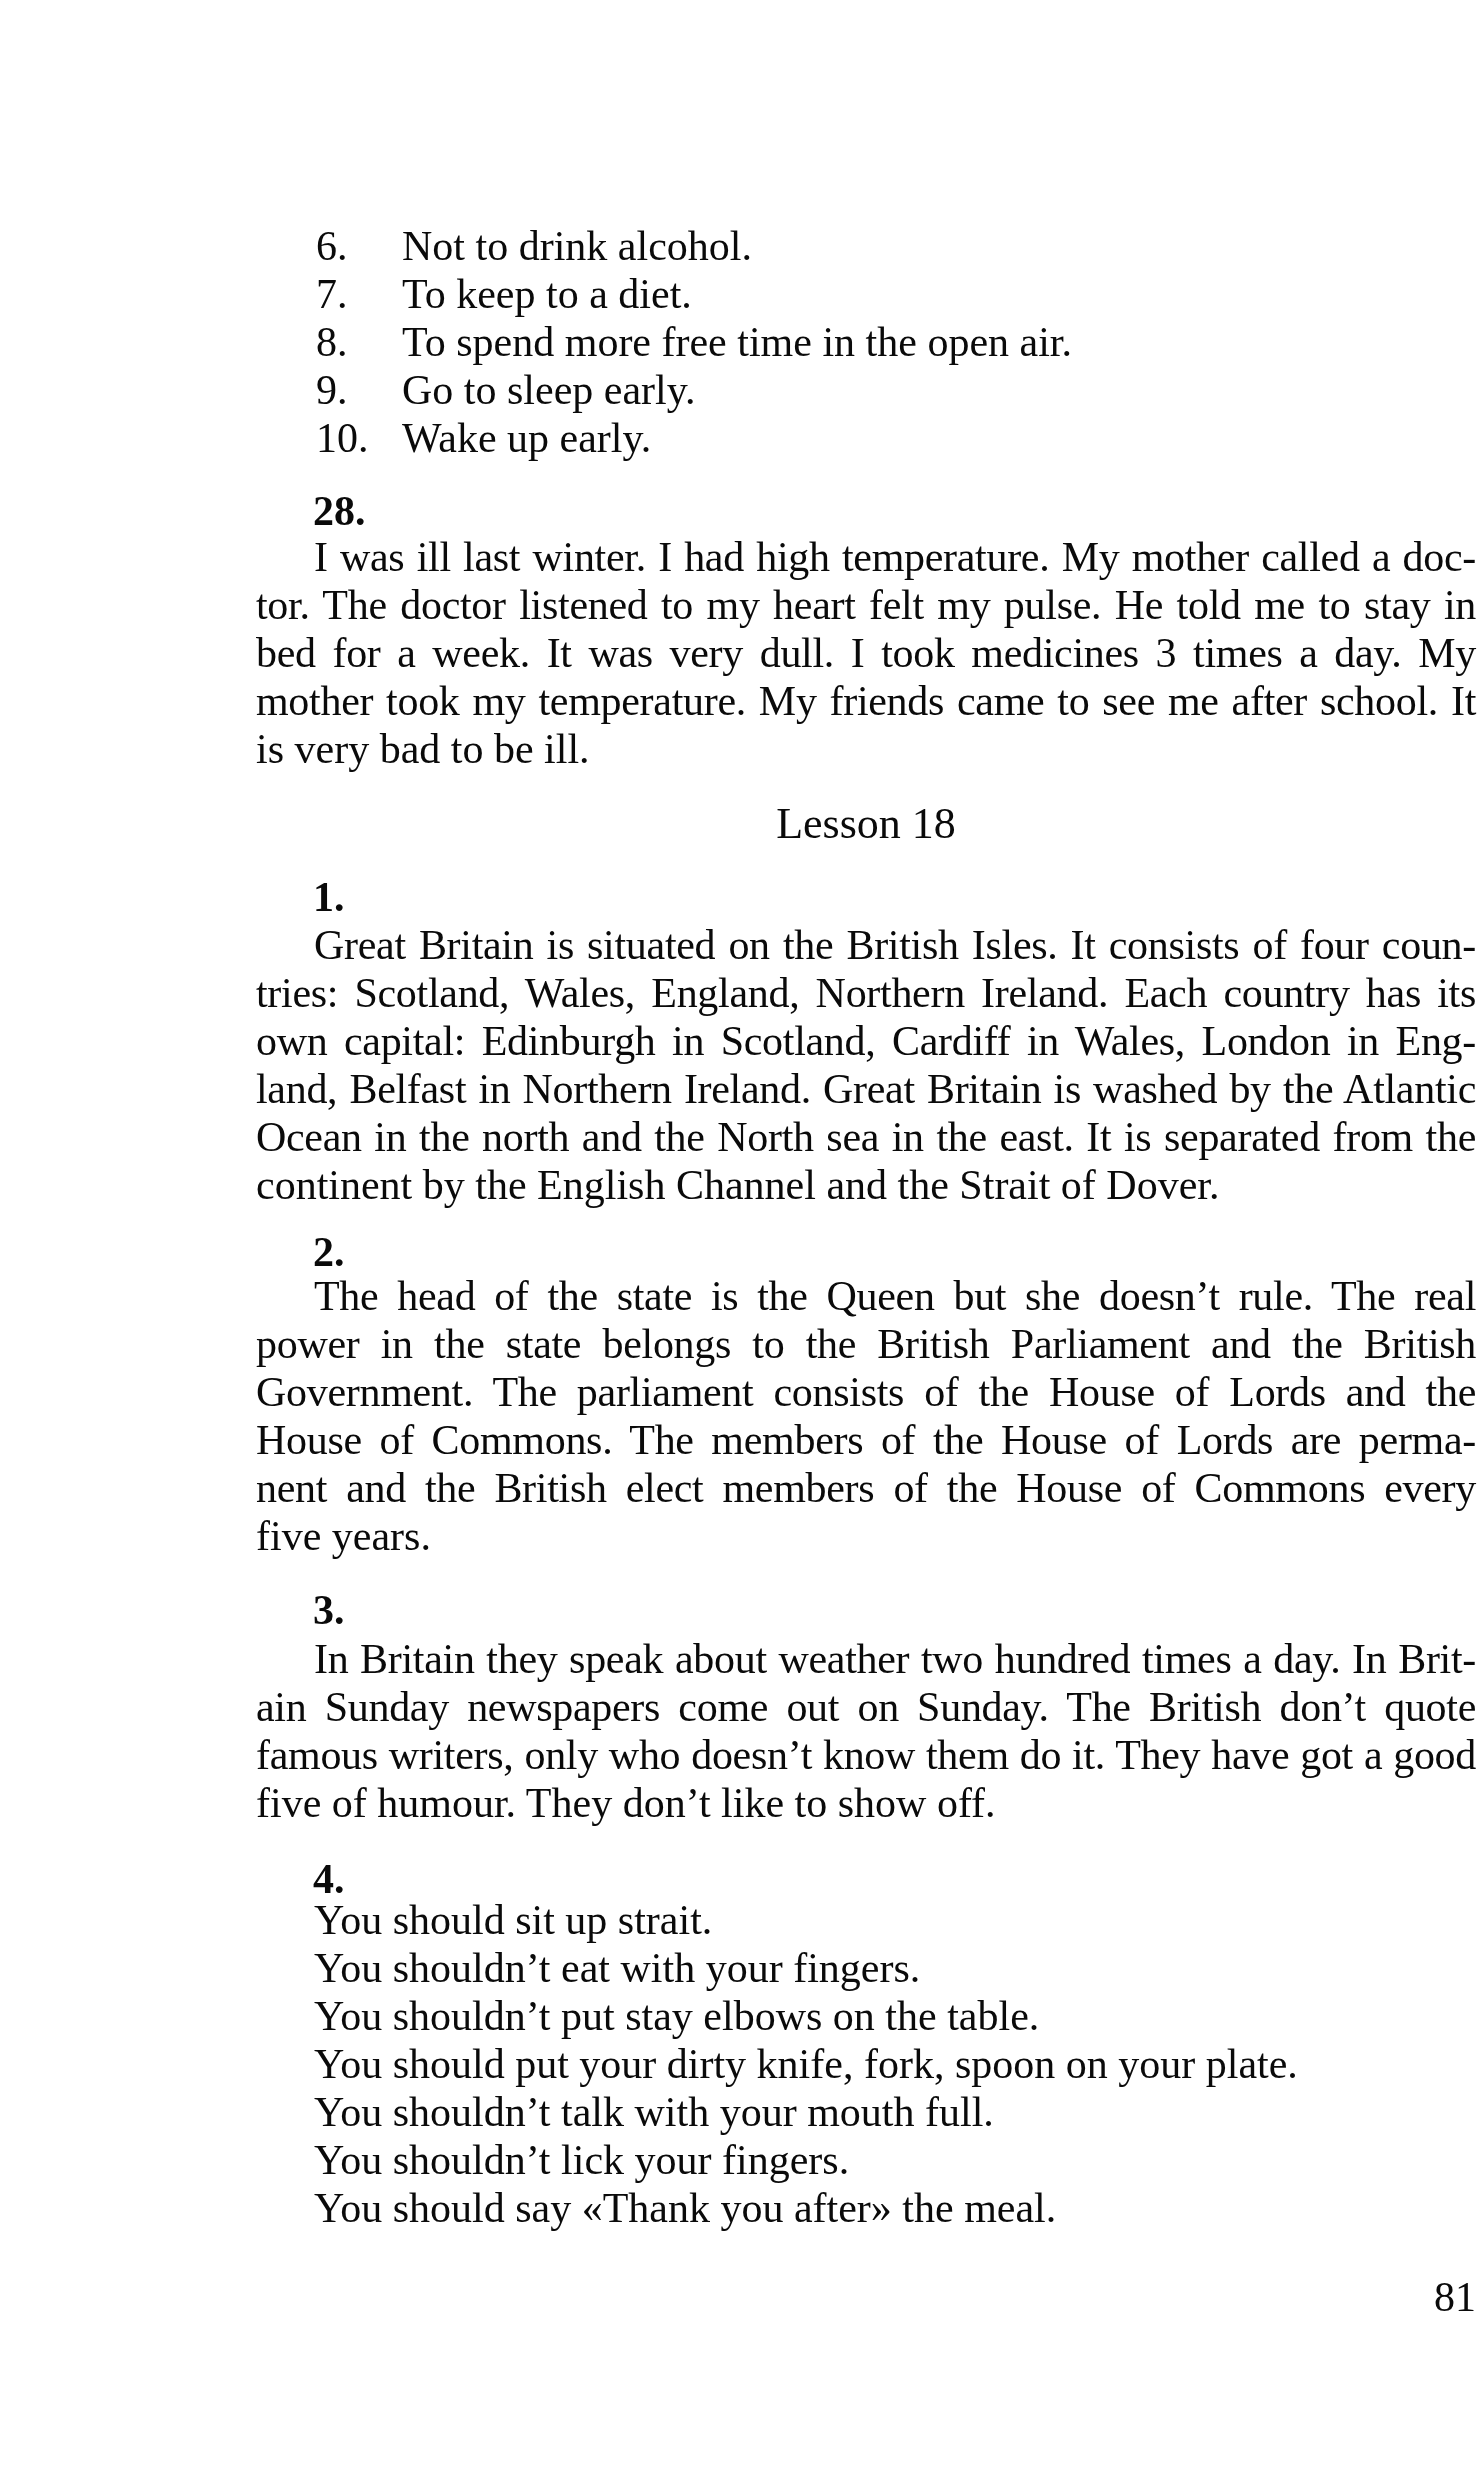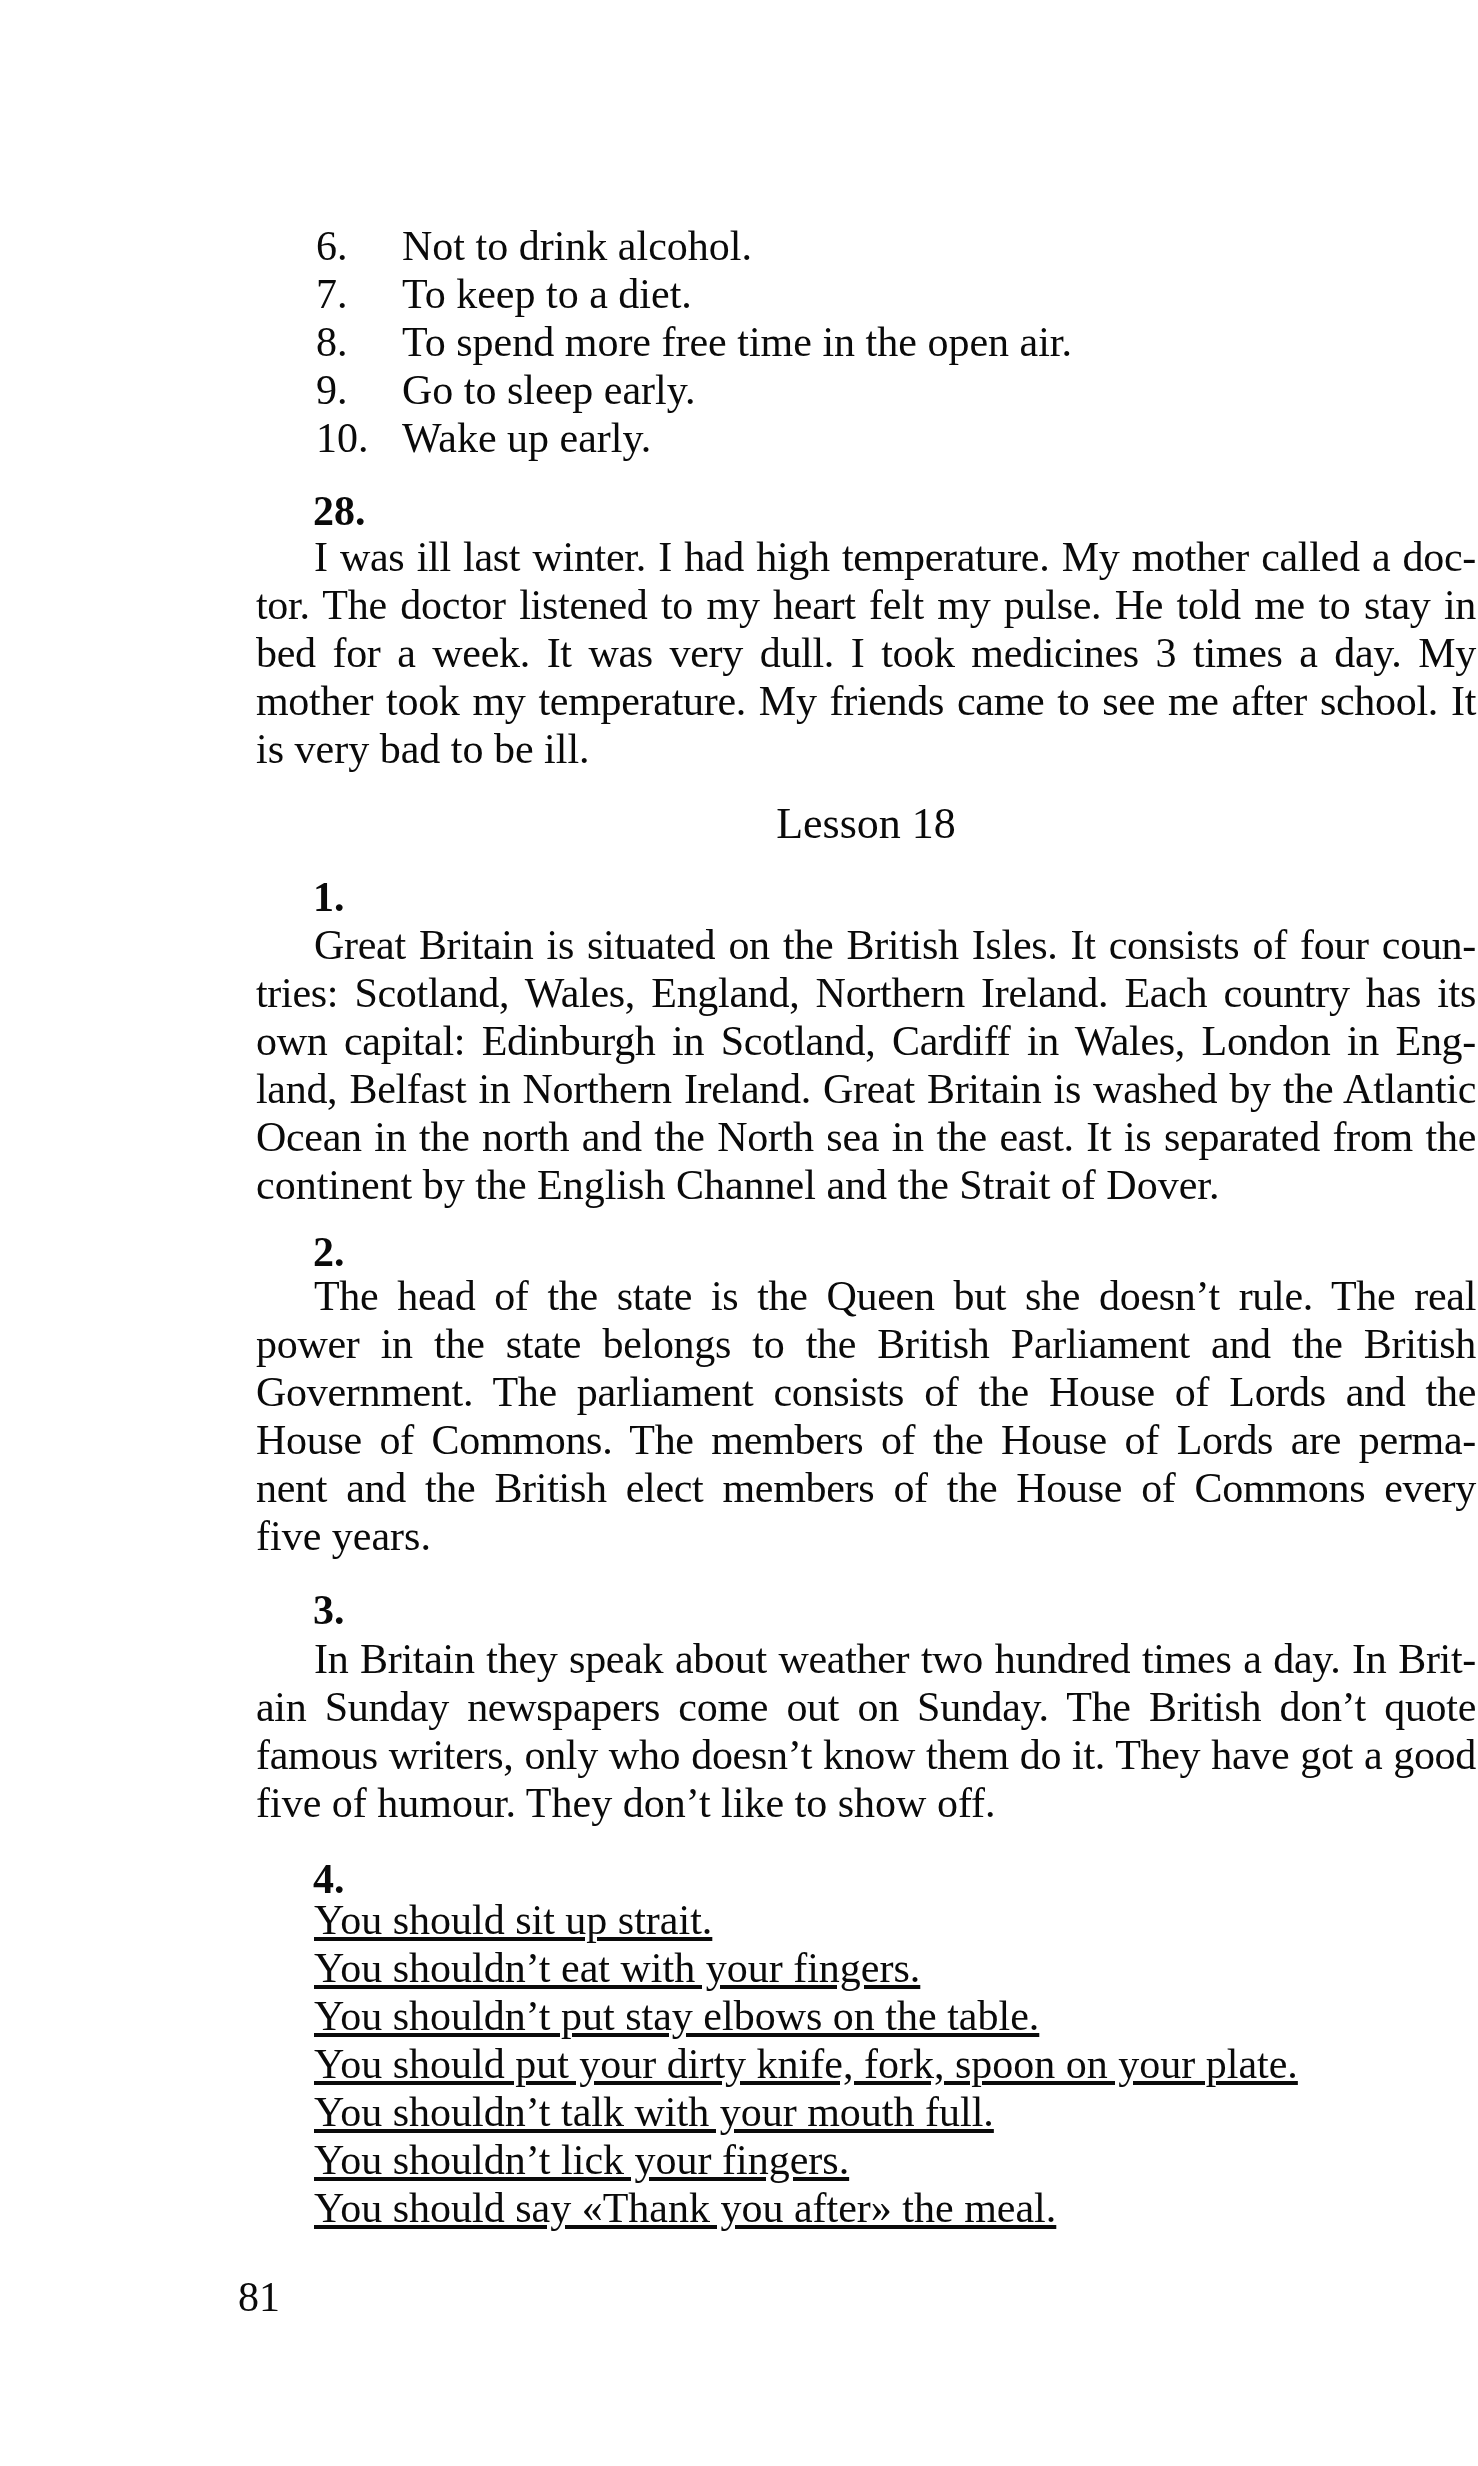--- a/index.html
+++ b/index.html
@@ -25,29 +25,29 @@
   .para { position: absolute; left: 256px; width: 1220px; }
   .jl {
     text-align: justify;
     text-align-last: justify;
     letter-spacing: -0.3px;
     height: 48px;
     white-space: nowrap;
   }
   .jl.first { text-indent: 58px; }
   .ll { text-align: left; height: 48px; }
-  .ind { text-indent: 58px; text-decoration: underline; }
+  .ind { text-indent: 58px; }
   
   .heading {
     position: absolute; left: 256px; width: 1220px;
     margin: 0; text-align: center;
     font-size: 44px; line-height: 48px; font-weight: normal;
   }
   
-  .pageno { position: absolute; left: 238px; top: 2273px; width: 1220px; }
+  .pageno { position: absolute; left: 256px; top: 2273px; width: 1220px; text-align: right; }
 </style>
 </head>
 <body>
 
 <div class="page">
 
   <div class="numlist">
     <div class="lrow">
       <div class="lnum">6.</div>
       <div class="ltext">Not to drink alcohol.</div>

